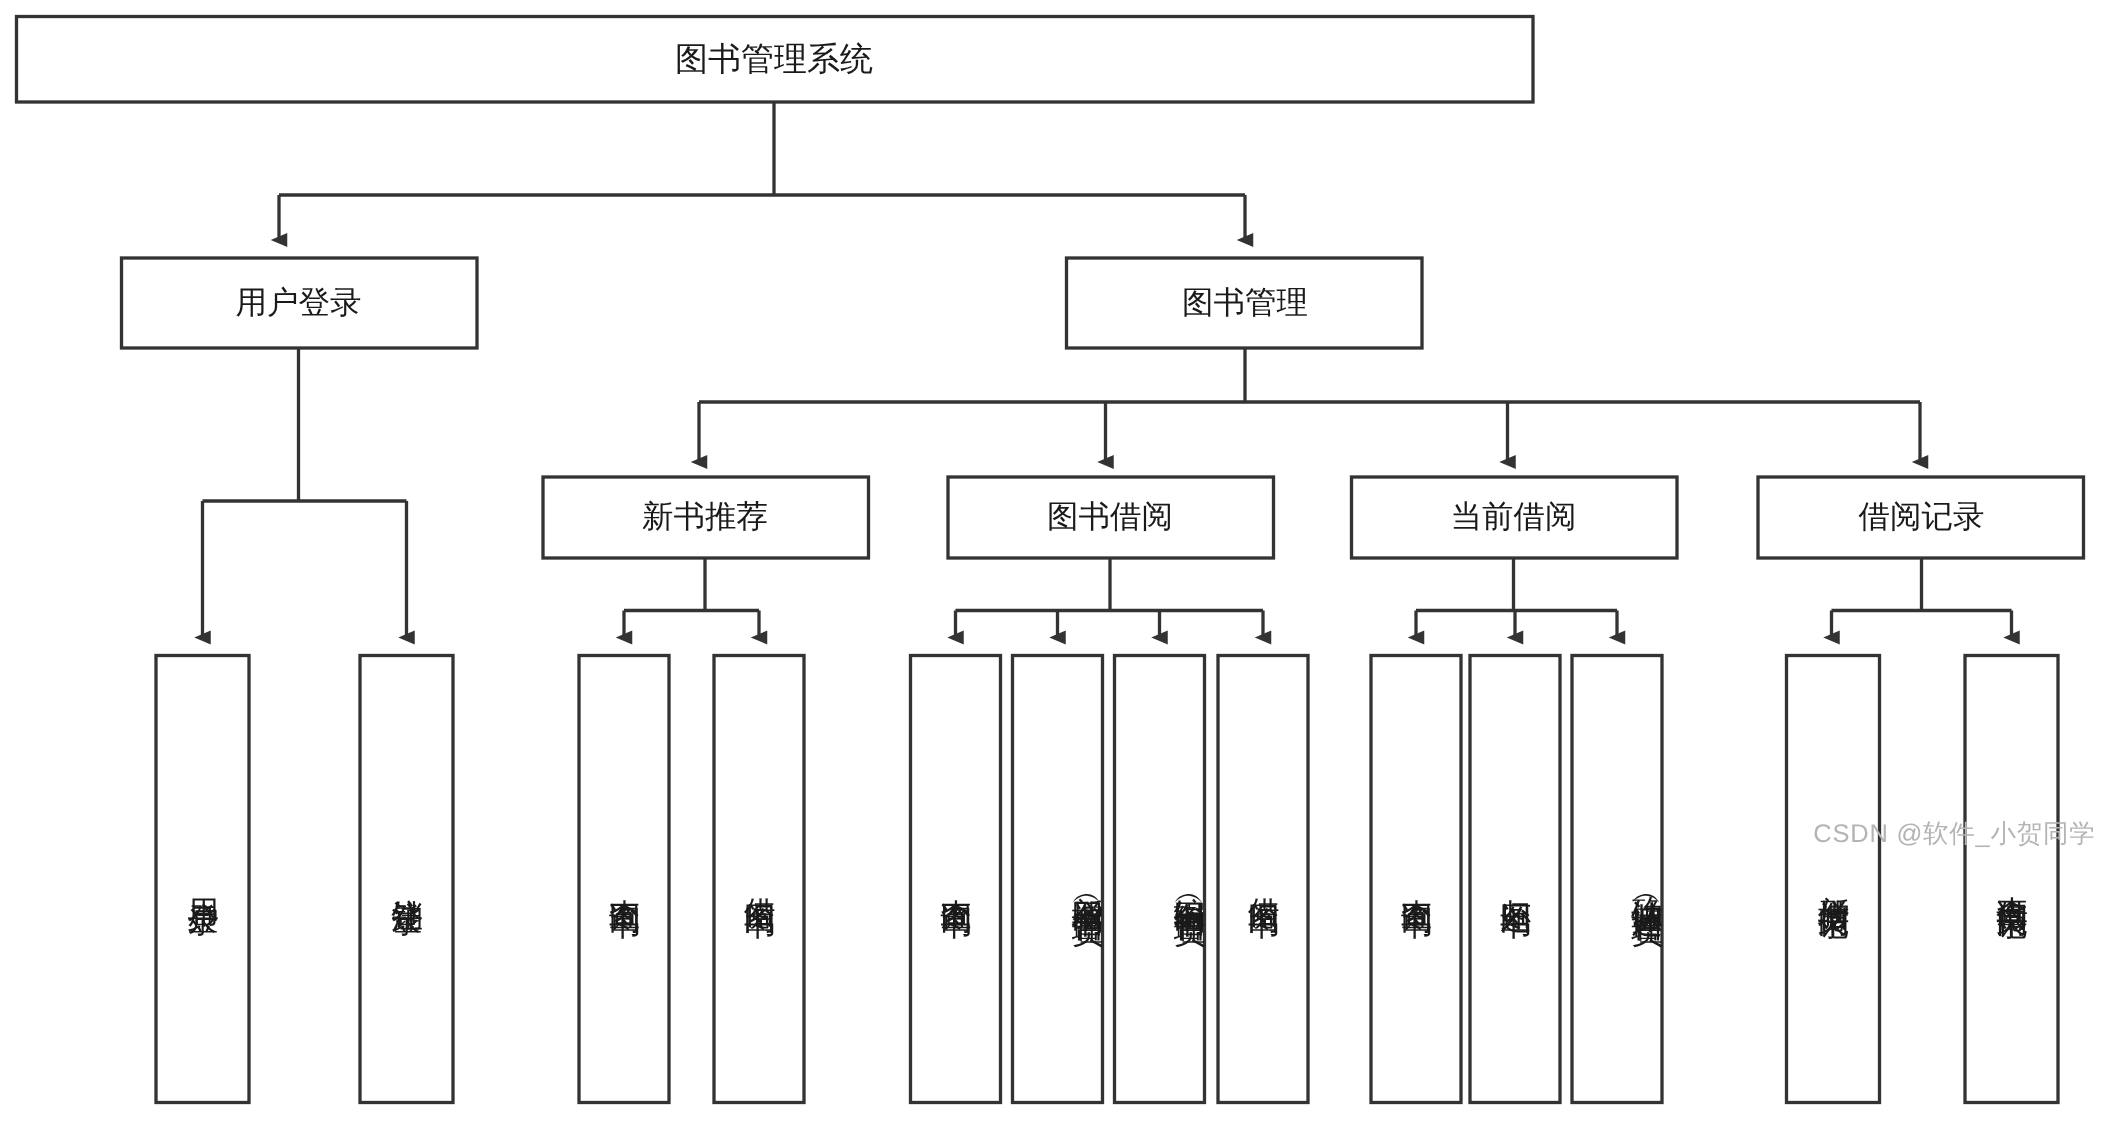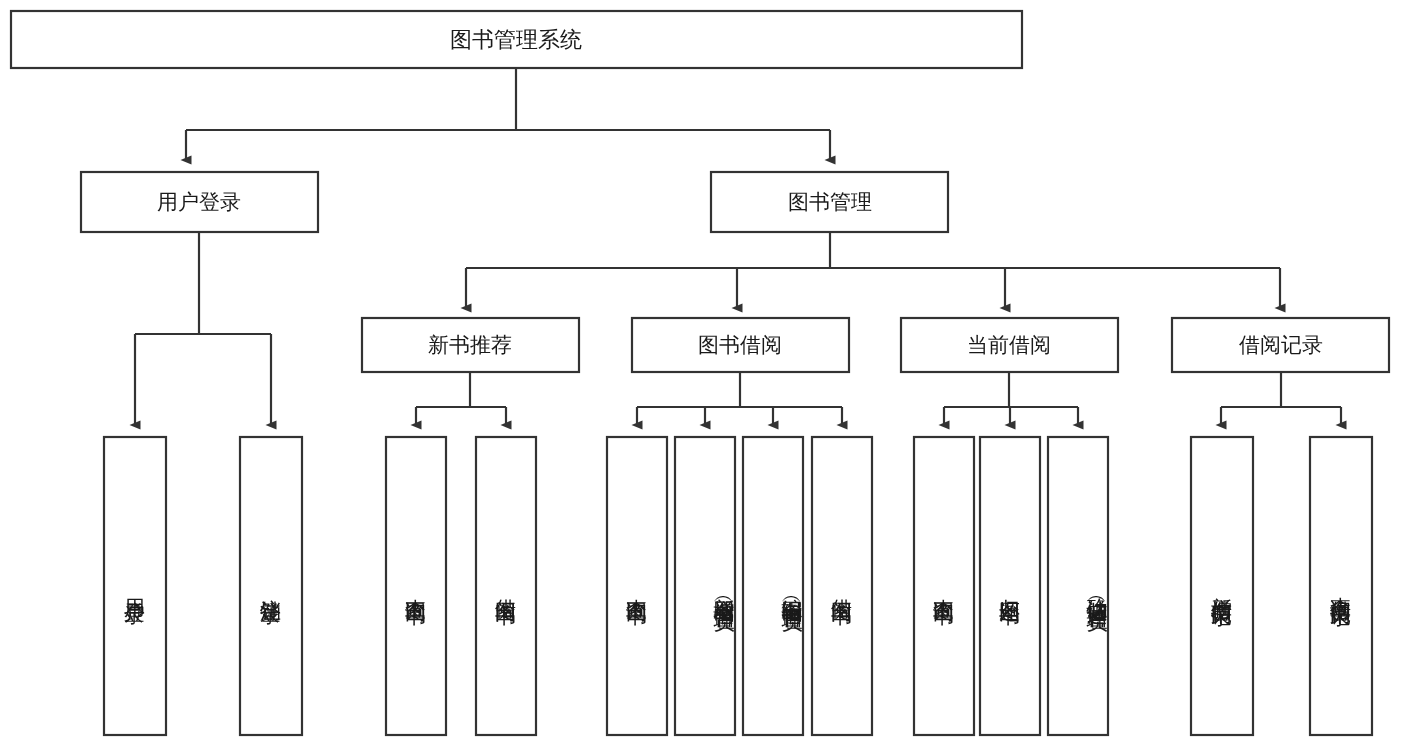--- a/index.html
+++ b/index.html
@@ -201,13 +201,14 @@
   <div class="leaf-label-wrap" style="left:743px; top:437px; width:60px; height:298px; align-items:flex-start; padding-top:8px; box-sizing:border-box;">编辑图书（管理员）</div>
   <div class="leaf-label-wrap" style="left:812px; top:437px; width:60px; height:298px;">借阅图书</div>
 
   <div class="leaf-label-wrap" style="left:914px; top:437px; width:60px; height:298px;">查询图书</div>
   <div class="leaf-label-wrap" style="left:980px; top:437px; width:60px; height:298px;">归还图书</div>
   <div class="leaf-label-wrap" style="left:1048px; top:437px; width:60px; height:298px; align-items:flex-start; padding-top:8px; box-sizing:border-box;">确认归还（管理员）</div>
 
   <div class="leaf-label-wrap" style="left:1191px; top:437px; width:62px; height:298px;">新增借阅记录</div>
   <div class="leaf-label-wrap" style="left:1310px; top:437px; width:62px; height:298px;">查询借阅记录</div>
 
+  <div id="watermark">CSDN @软件_小贺同学</div>
 </div>
 
 </body></html>

